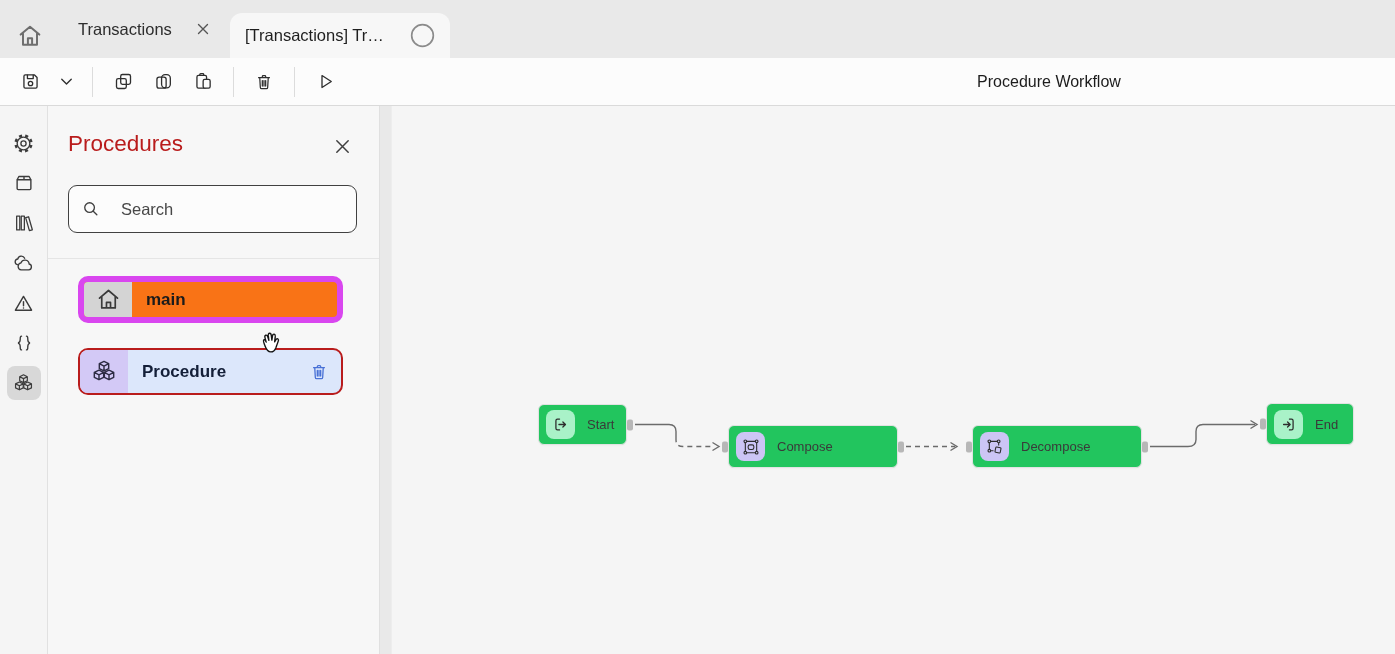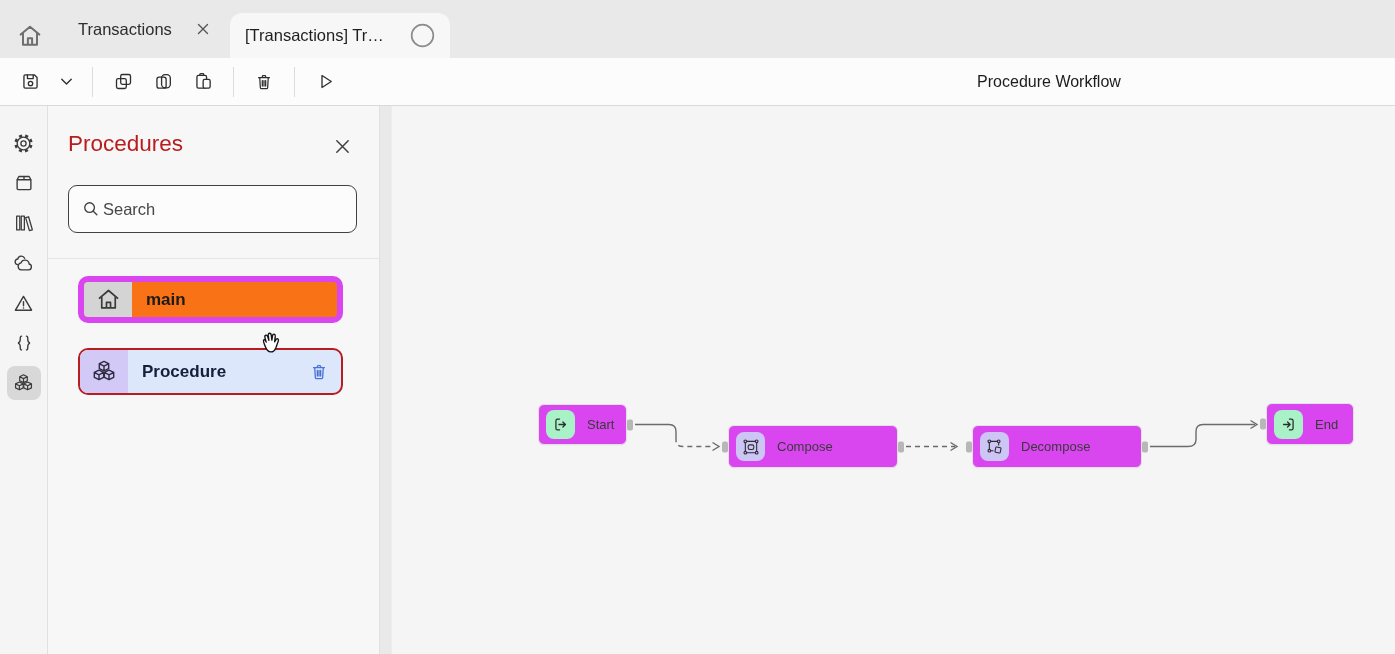--- a/index.html
+++ b/index.html
@@ -37,21 +37,21 @@
                border-radius:8px; display:flex; align-items:center; justify-content:center;
                color:#3c3c3c; cursor:pointer; }
   .rail-item.active { background:#d8d8d8; }
 
   
   .panel { position:absolute; left:48px; top:106px; width:331px; height:548px; background:#f7f7f7; }
   .panel-title { position:absolute; left:20px; top:25px; font-size:22.5px; color:#b91c1c; }
   .panel-close { position:absolute; left:284px; top:30px; width:21px; height:21px; color:#3f3f3f; cursor:pointer; }
   .searchbox { position:absolute; left:20px; top:79px; width:289px; height:48px; background:#fcfcfc;
                border:1.5px solid #414141; border-radius:9px; display:flex; align-items:center;
-               padding:0 12px; gap:2px; }
+               padding:0 12px; gap:20px; }
   .searchbox svg { flex:none; color:#3f3f3f; }
   .searchbox input { border:none; outline:none; background:transparent; width:100%;
                      font-family:inherit; font-size:16.5px; color:#2e2e2e; }
   .searchbox input::placeholder { color:#474747; opacity:1; }
   .panel-divider { position:absolute; left:0; top:152px; width:331px; height:1px; background:#e5e5e5; }
 
   .proc-item { position:absolute; left:30px; width:265px; height:47px; border-radius:10px;
                display:flex; align-items:center; overflow:hidden; cursor:pointer; }
   .proc-item.main { top:170px; background:#f97316; border:6px solid #d946ef; }
   .proc-item.selected { top:242px; background:#dce7fb; border:2px solid #b91c1c; }
@@ -62,21 +62,21 @@
   .item-label { margin-left:14px; font-size:17px; font-weight:600; color:#1b1b1b; }
   .proc-item.selected .item-label { color:#141f38; }
   .item-trash { margin-left:auto; margin-right:12px; width:20px; height:20px; color:#4a72d6; cursor:pointer; }
 
   
   .vdivider { position:absolute; left:379px; top:106px; width:13px; height:548px; background:#e9e9e9;
               border-left:1px solid #e0e0e0; border-right:1px solid #ededed; }
   .canvas { position:absolute; left:392px; top:106px; width:1003px; height:548px; background:#f5f5f5; }
   .edges { position:absolute; left:0; top:0; pointer-events:none; }
 
-  .node { position:absolute; background:#d946ef; border:1px solid #e2e2e2; border-radius:6px;
+  .node { position:absolute; background:#22c55e; border:1px solid #e2e2e2; border-radius:6px;
           display:flex; align-items:center; padding-left:7px; cursor:pointer;
           box-shadow:0 1px 2px rgba(0,0,0,0.03); }
   .node.start { left:146px; top:298px; width:89px;  height:41px; }
   .node.compose { left:336px; top:319px; width:170px; height:43px; }
   .node.decompose { left:580px; top:319px; width:170px; height:43px; }
   .node.end { left:874px; top:297px; width:88px; height:42px; }
   .node-icon { width:29px; height:29px; border-radius:8px; display:flex; align-items:center;
                justify-content:center; flex:none; color:#2d2d2d; }
   .node-icon.green { background:#a9f2c8; }
   .node-icon.purple { background:#ccc5f5; }

